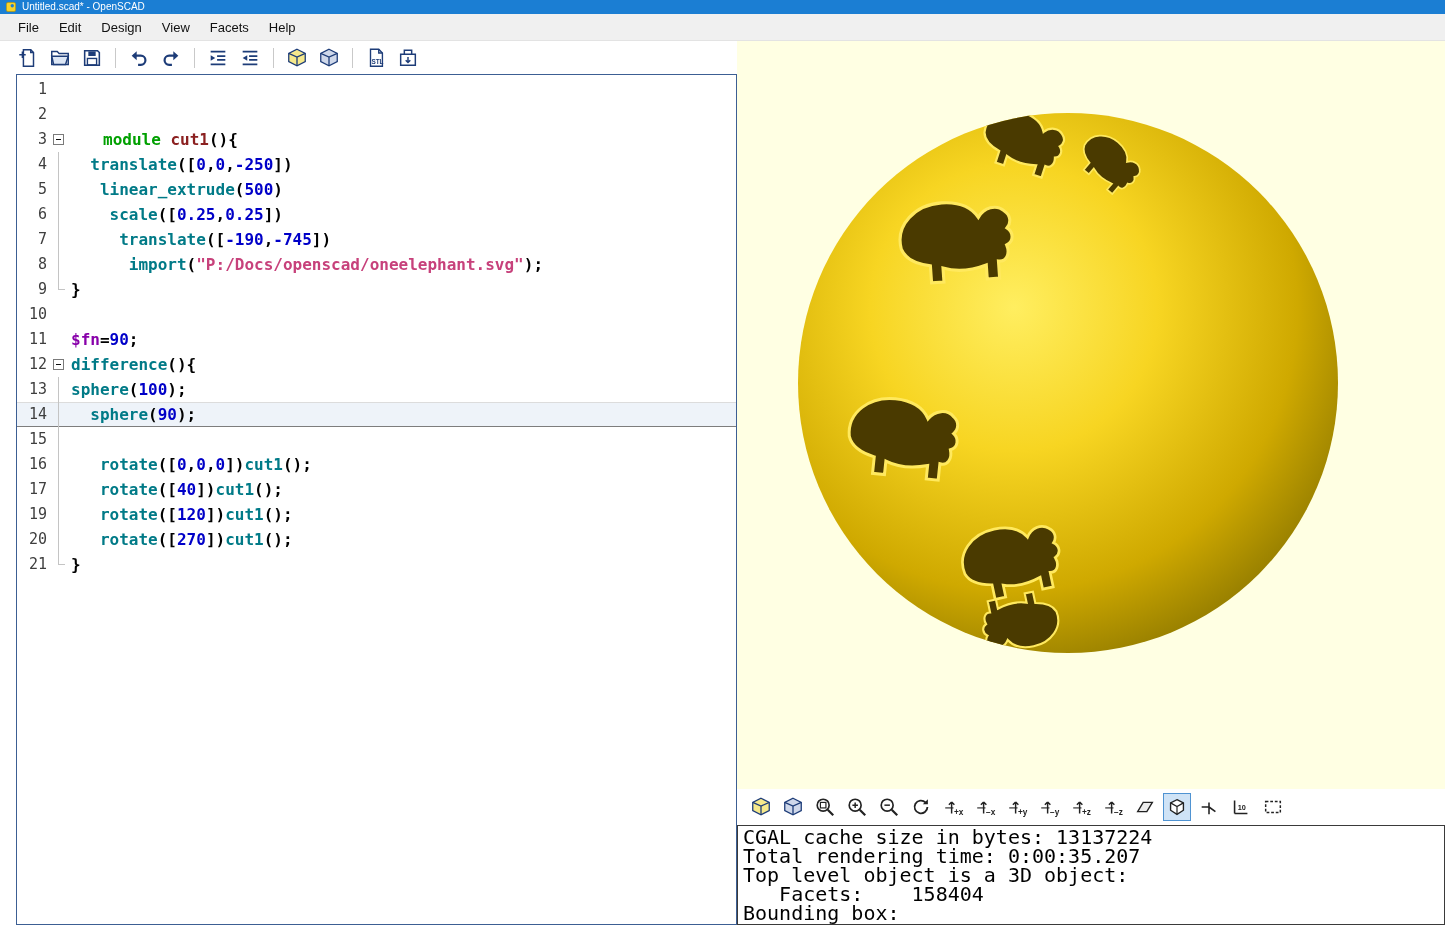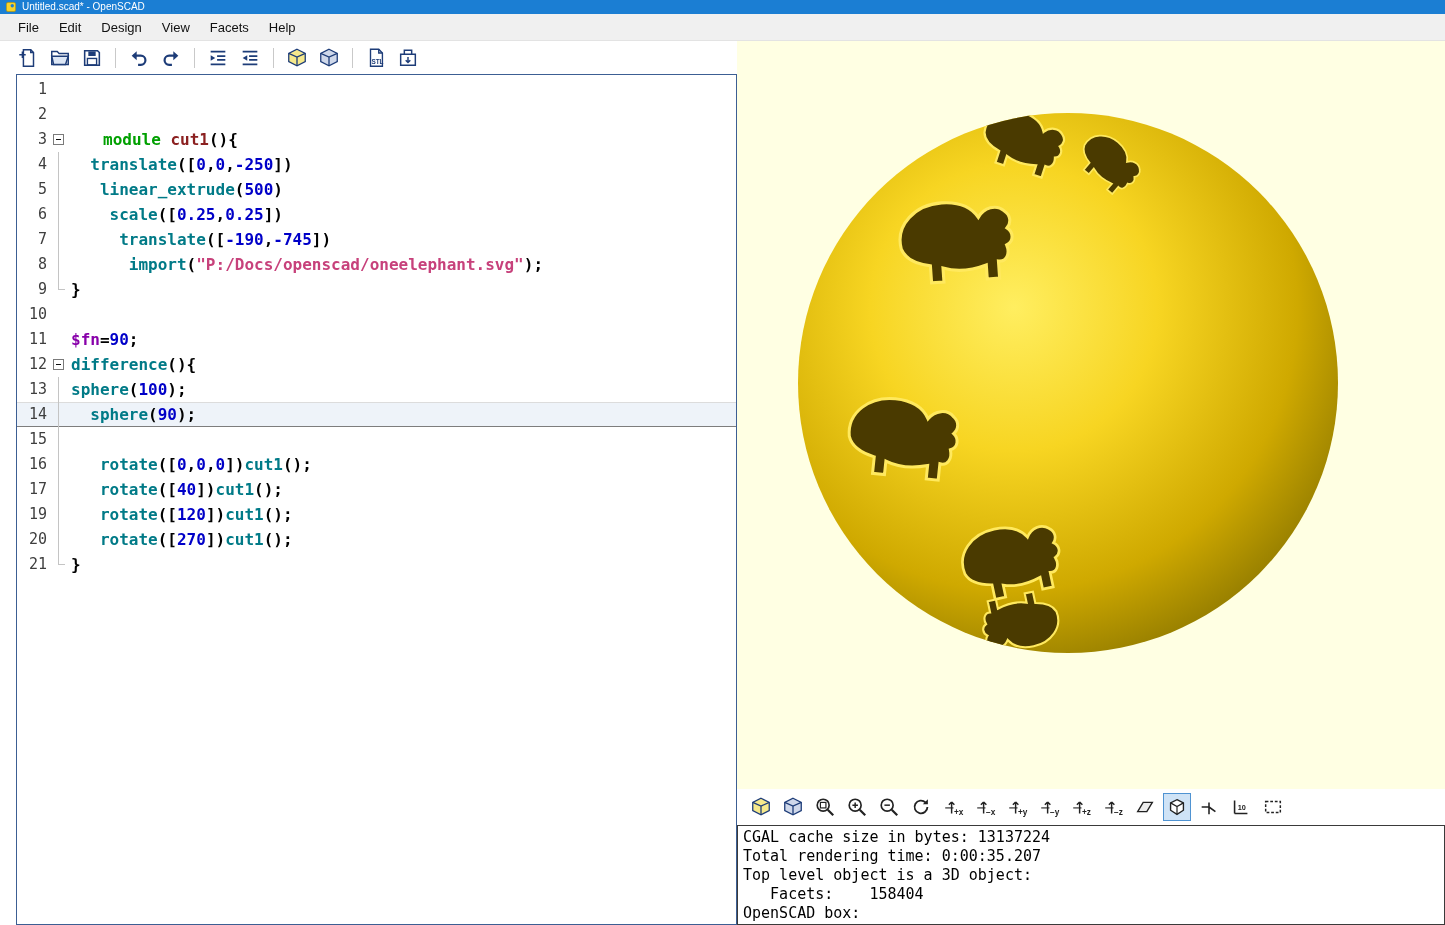--- a/index.html
+++ b/index.html
@@ -66,21 +66,21 @@
   .eleph{fill:var(--cutout,#4a3a00);stroke:var(--cut_rim,#ffe95e);stroke-width:2px;}
   
   .vp-toolbar{height:36px;flex:none;background:#fff;display:flex;align-items:center;
     gap:4px;padding-left:10px;}
   .vp-btn{width:28px;height:28px;border:1px solid transparent;background:transparent;padding:2px;
     display:flex;align-items:center;justify-content:center;cursor:pointer;}
   .vp-btn.selected{background:var(--selected_bg,#cfe3f6);border:1px solid var(--selected_border,#4f93d2);}
   
   .console{
     flex:1;border:1px solid #3a3a3a;background:#fff;overflow:hidden;
-    font-family:"DejaVu Sans Mono", monospace;font-size:15px;line-height:19px;
+    font-family:"DejaVu Sans Mono", monospace;font-size:20px;line-height:19px;
     padding:2px 5px;color:#000;
   }
   .console-line{white-space:pre;}
 </style>
 </head>
 <body>
 
 <div class="titlebar">
   <span class="app-icon">
     <svg viewBox="0 0 12 12" width="10" height="10">
@@ -478,18 +478,18 @@
             </svg>
           </span>
         </button>
       </div>
 
     <div class="console">
         <div class="console-line">CGAL cache size in bytes: 13137224</div>
         <div class="console-line">Total rendering time: 0:00:35.207</div>
         <div class="console-line">Top level object is a 3D object:</div>
         <div class="console-line">   Facets:    158404</div>
-        <div class="console-line">OpenSCAD box:</div>
+        <div class="console-line">Bounding box:</div>
         <div class="console-line">   Min: -100.00, -99.99, -99.99</div>
       </div>
 
   </div>
 </div>
 
 </body></html>

